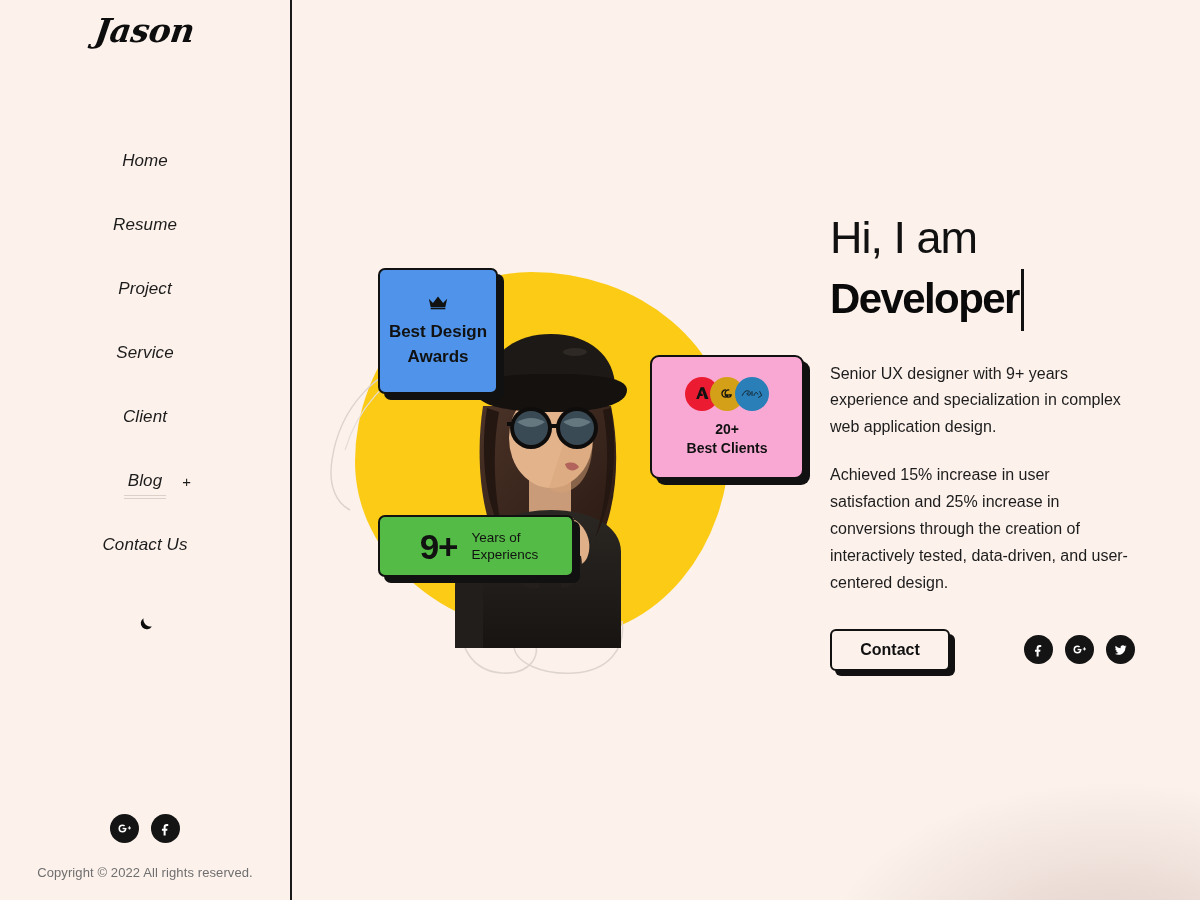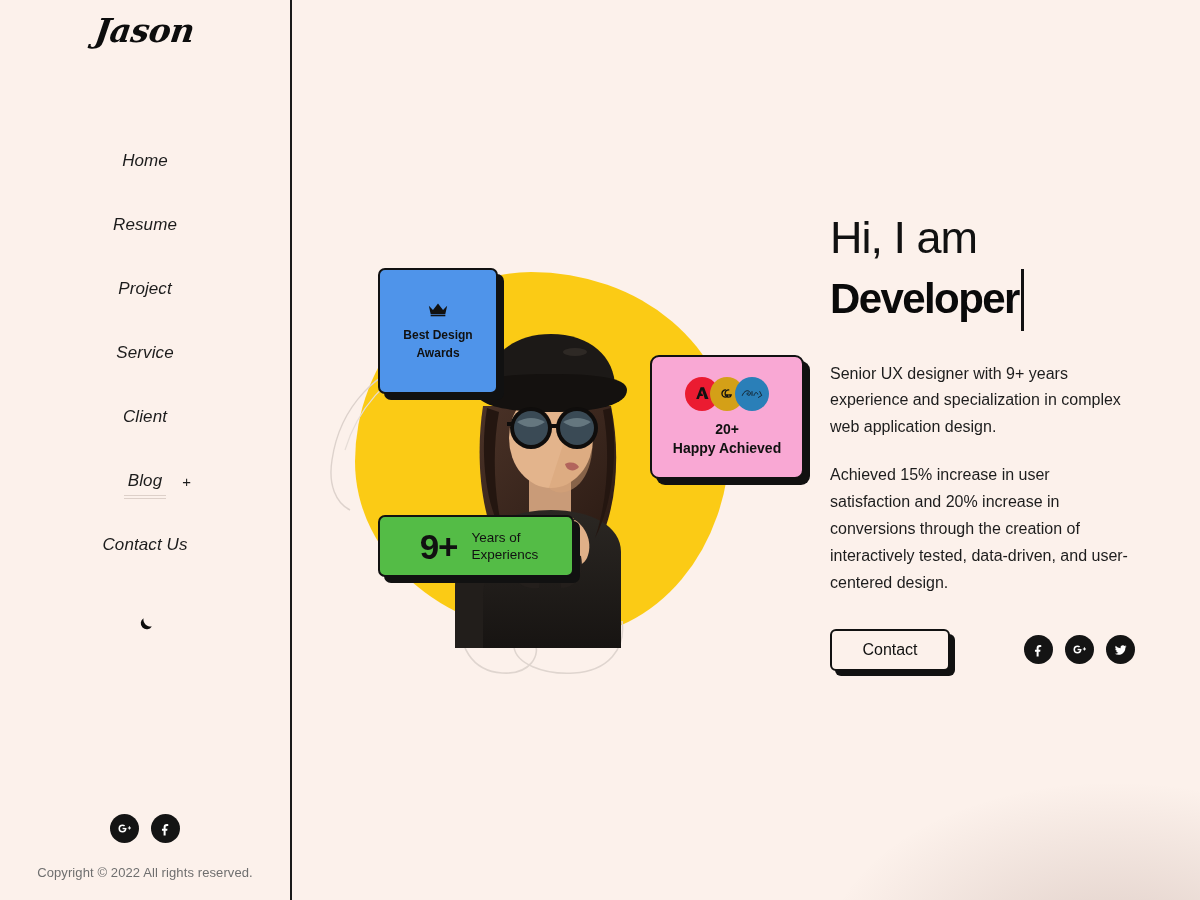--- a/index.html
+++ b/index.html
@@ -211,21 +211,21 @@
     background: #4f94ea;
     border-radius: 7px;
     display: flex;
     flex-direction: column;
     align-items: center;
     justify-content: center;
     gap: 3px;
   }
   .card-award .crown { line-height: 1; margin-bottom: 5px; }
   .card-award .label {
-    font-size: 12px;
+    font-size: 17px;
     font-weight: 600;
     line-height: 1.25;
     text-align: center;
   }
 
   .card-clients {
     left: 340px;
     top: 105px;
     width: 154px;
     height: 124px;
@@ -345,21 +345,21 @@
 
   .contact-btn {
     width: 120px;
     height: 42px;
     background: #fcf1eb;
     border: 2px solid #111111;
     border-radius: 6px;
     box-shadow: 5px 5px 0 #111111;
     font-family: "Liberation Sans", sans-serif;
     font-size: 16px;
-    font-weight: 400;
+    font-weight: 700;
     color: #111111;
     cursor: pointer;
     display: flex;
     align-items: center;
     justify-content: center;
   }
 
   .social-main {
     display: flex;
     gap: 12px;
@@ -540,21 +540,21 @@
             <path d="M19 7.5 a3.6 3.6 0 0 0 0 9 q2.6 0 3.1-2.6 h-2.4" stroke="#111111" stroke-width="1.7" fill="none" stroke-linecap="round" transform="translate(-5.5,0)"></path>
           </svg>
         </span>
         <span class="avatar av-disney">
           <svg width="22" height="13" viewBox="0 0 34 14" aria-hidden="true">
             <path d="M2 10 C5 2, 11 1, 14 5 C16 8, 13 11, 10 9 C8 7.5, 10 5, 12 6.5 M17 4 v6 M20 10 C21 5, 25 4, 26 8 M29 4 l3 6 l-5 3" stroke="#0d0d0d" stroke-width="1.2" fill="none" stroke-linecap="round" stroke-linejoin="round"></path>
           </svg>
         </span>
       </div>
       <div class="count">20+</div>
-      <div class="label">Happy Achieved</div>
+      <div class="label">Best Clients</div>
     </div>
 
     <div class="card card-years">
       <div class="big">9+</div>
       <div class="small">
         <div>Years of</div>
         <div>Experiencs</div>
       </div>
     </div>
 
@@ -563,21 +563,21 @@
   <section class="intro">
 
     <div class="greeting">Hi, I am</div>
 
     <div class="role-line">
       <span class="role">Developer</span>
       <span class="caret"></span>
     </div>
 
     <p class="bio">Senior UX designer with 9+ years experience and specialization in complex web application design.</p>
-    <p class="bio">Achieved 15% increase in user satisfaction and 20% increase in conversions through the creation of interactively tested, data-driven, and user-centered design.</p>
+    <p class="bio">Achieved 15% increase in user satisfaction and 25% increase in conversions through the creation of interactively tested, data-driven, and user-centered design.</p>
 
     <div class="cta-row">
 
       <button class="contact-btn">Contact</button>
 
       <div class="social-main">
 
         <span class="social-badge">
           <svg width="17" height="17" viewBox="0 0 24 24" aria-hidden="true">
             <path d="M14.2 8.4h1.7V5.9c-.3-.04-1.3-.13-2.47-.13-2.44 0-4.11 1.5-4.11 4.26v2.2H7v2.8h2.32V22h2.85v-6.97h2.23l.35-2.8h-2.58v-1.92c0-.81 .22-1.37 1.43-1.37z" fill="#ffffff"></path>

